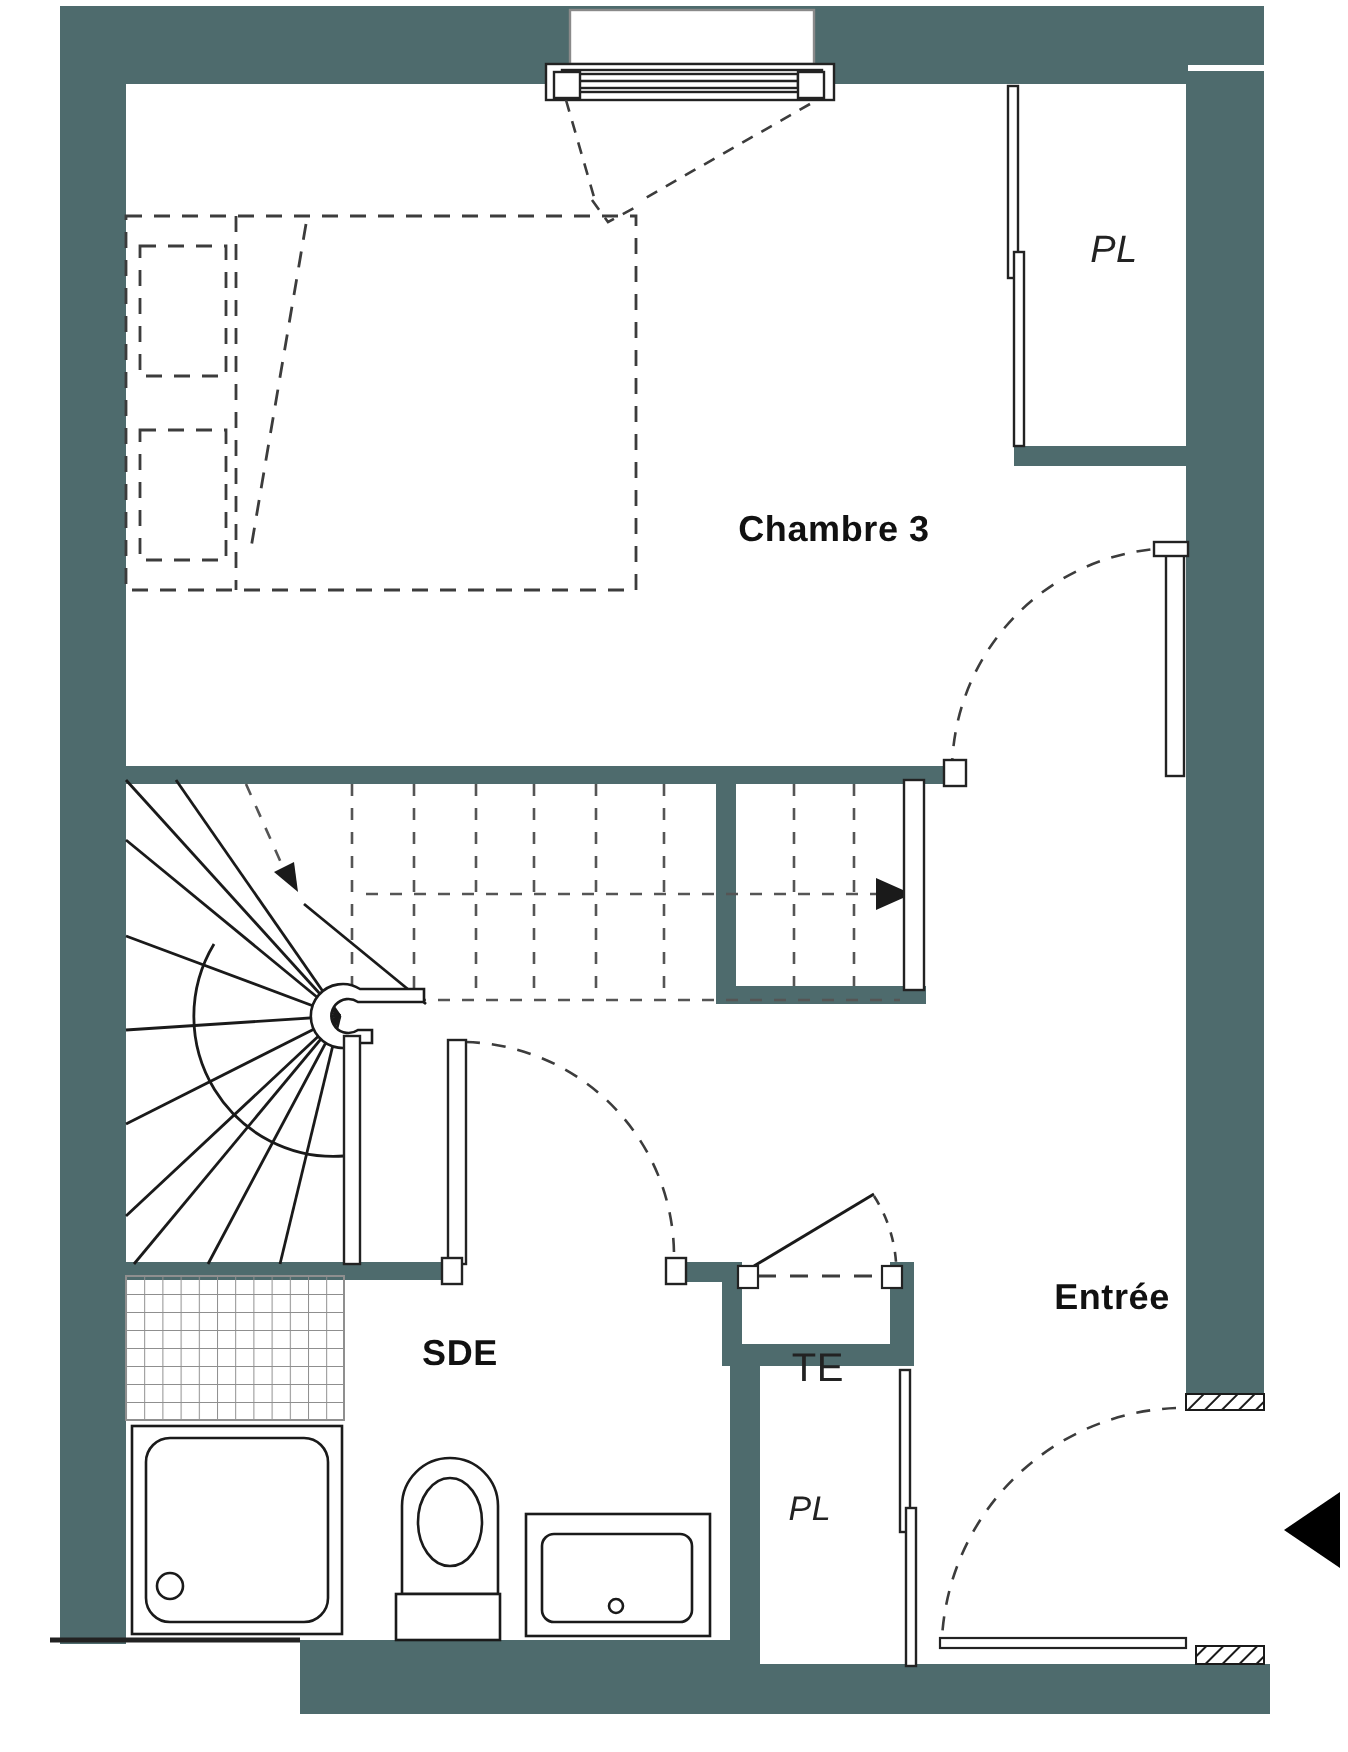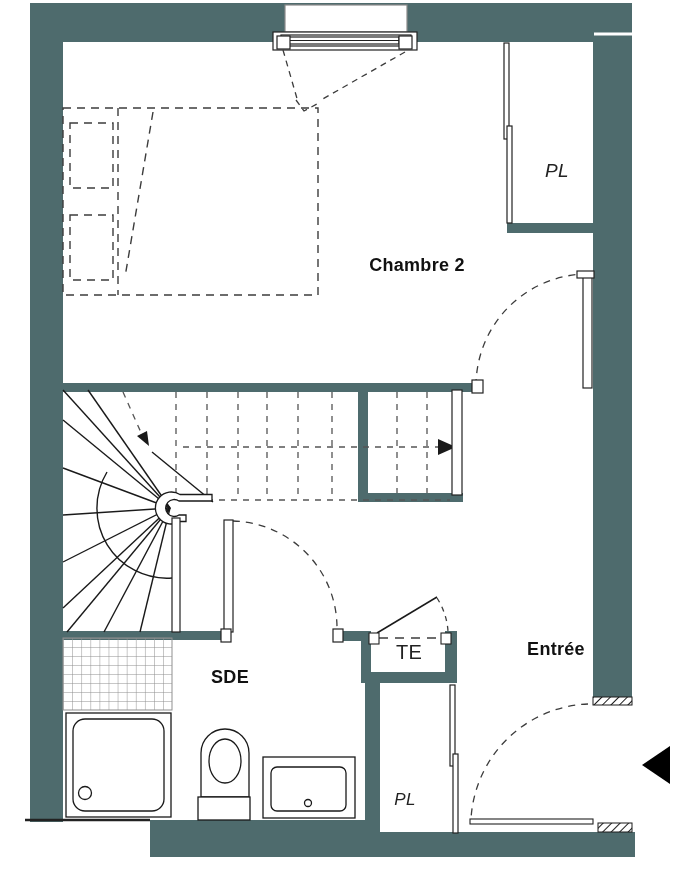--- a/index.html
+++ b/index.html
@@ -12,21 +12,21 @@
   }
   .plan svg{position:absolute;left:0;top:0;}
   .room-label{
     position:absolute;
     transform:translate(-50%,-50%);
     color:#111;
     white-space:nowrap;
     letter-spacing:.3px;
   }
   .lbl-bold{font-weight:bold;font-size:18px;}
-  .lbl-italic{font-style:italic;font-weight:400;font-size:19px;color:#222;margin-top:45px;}
+  .lbl-italic{font-style:italic;font-weight:400;font-size:19px;color:#222;}
   .lbl-plain{font-weight:400;font-size:20px;color:#222;}
 </style>
 </head>
 <body>
 
 <div class="plan">
   <svg width="674" height="876" viewBox="0 0 674 876">
     <defs>
       <pattern id="tiles" x="63" y="638" width="9.1" height="9" patternUnits="userSpaceOnUse">
         <path d="M 9.1,0 L 0,0 0,9" fill="none" stroke="var(--tile,#8f8f8f)" stroke-width="1"></path>
@@ -177,19 +177,19 @@
       <circle cx="308" cy="803" r="3.5"></circle>
     </g>
 
     <g>
       <path d="M 588,704 A 122,122 0 0 0 471,819" fill="none" stroke="var(--dash,#3c3c3c)" stroke-width="1.3" stroke-dasharray="7 6"></path>
       <rect x="470" y="819" width="123" height="5" fill="#fff" stroke="#222" stroke-width="1.1"></rect>
     </g>
     <polygon points="642,765 670,746 670,784" fill="#000"></polygon>
   </svg>
 
-  <div class="room-label lbl-bold" style="left:417px;top:265px;">Chambre 2</div>
+  <div class="room-label lbl-bold" style="left:417px;top:265px;">Chambre 3</div>
   <div class="room-label lbl-italic" style="left:557px;top:126px;">PL</div>
   <div class="room-label lbl-bold" style="left:230px;top:677px;">SDE</div>
-  <div class="room-label lbl-plain" style="left:409px;top:652px;">TE</div>
+  <div class="room-label lbl-plain" style="left:409px;top:685px;">TE</div>
   <div class="room-label lbl-italic" style="left:405px;top:755px;font-size:17px;">PL</div>
   <div class="room-label lbl-bold" style="left:556px;top:649px;text-align:right;">Entrée</div>
 </div>
 
 </body></html>

